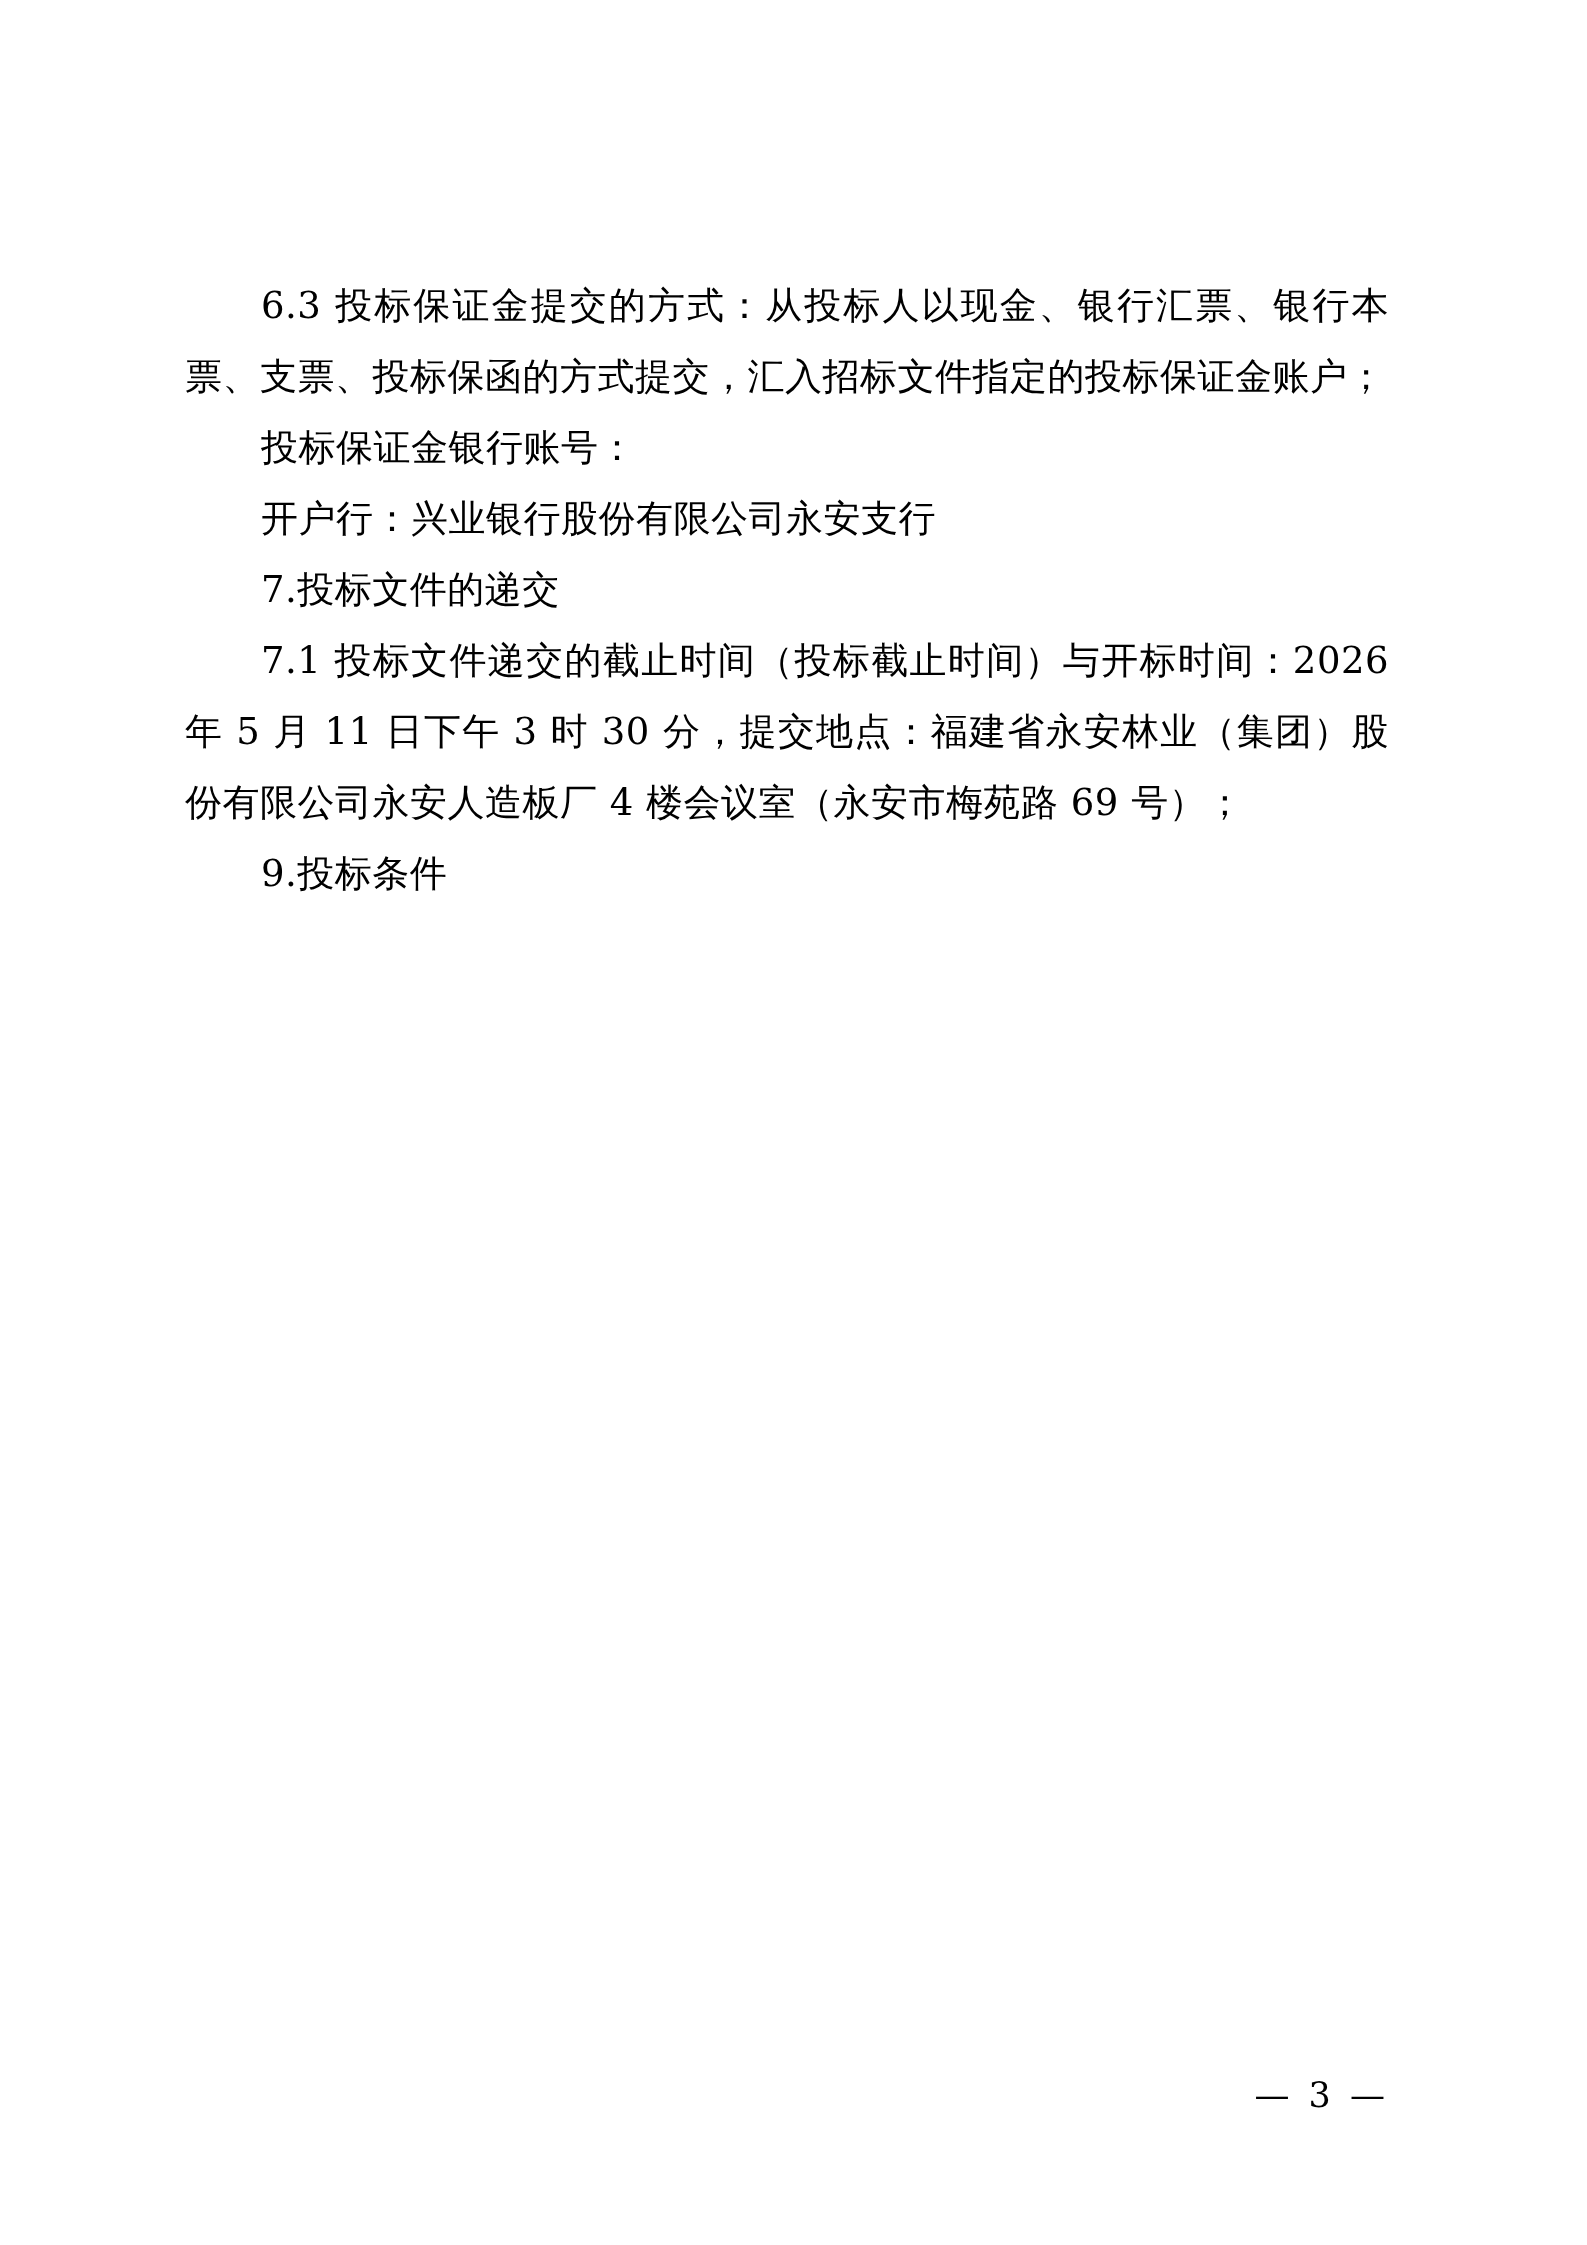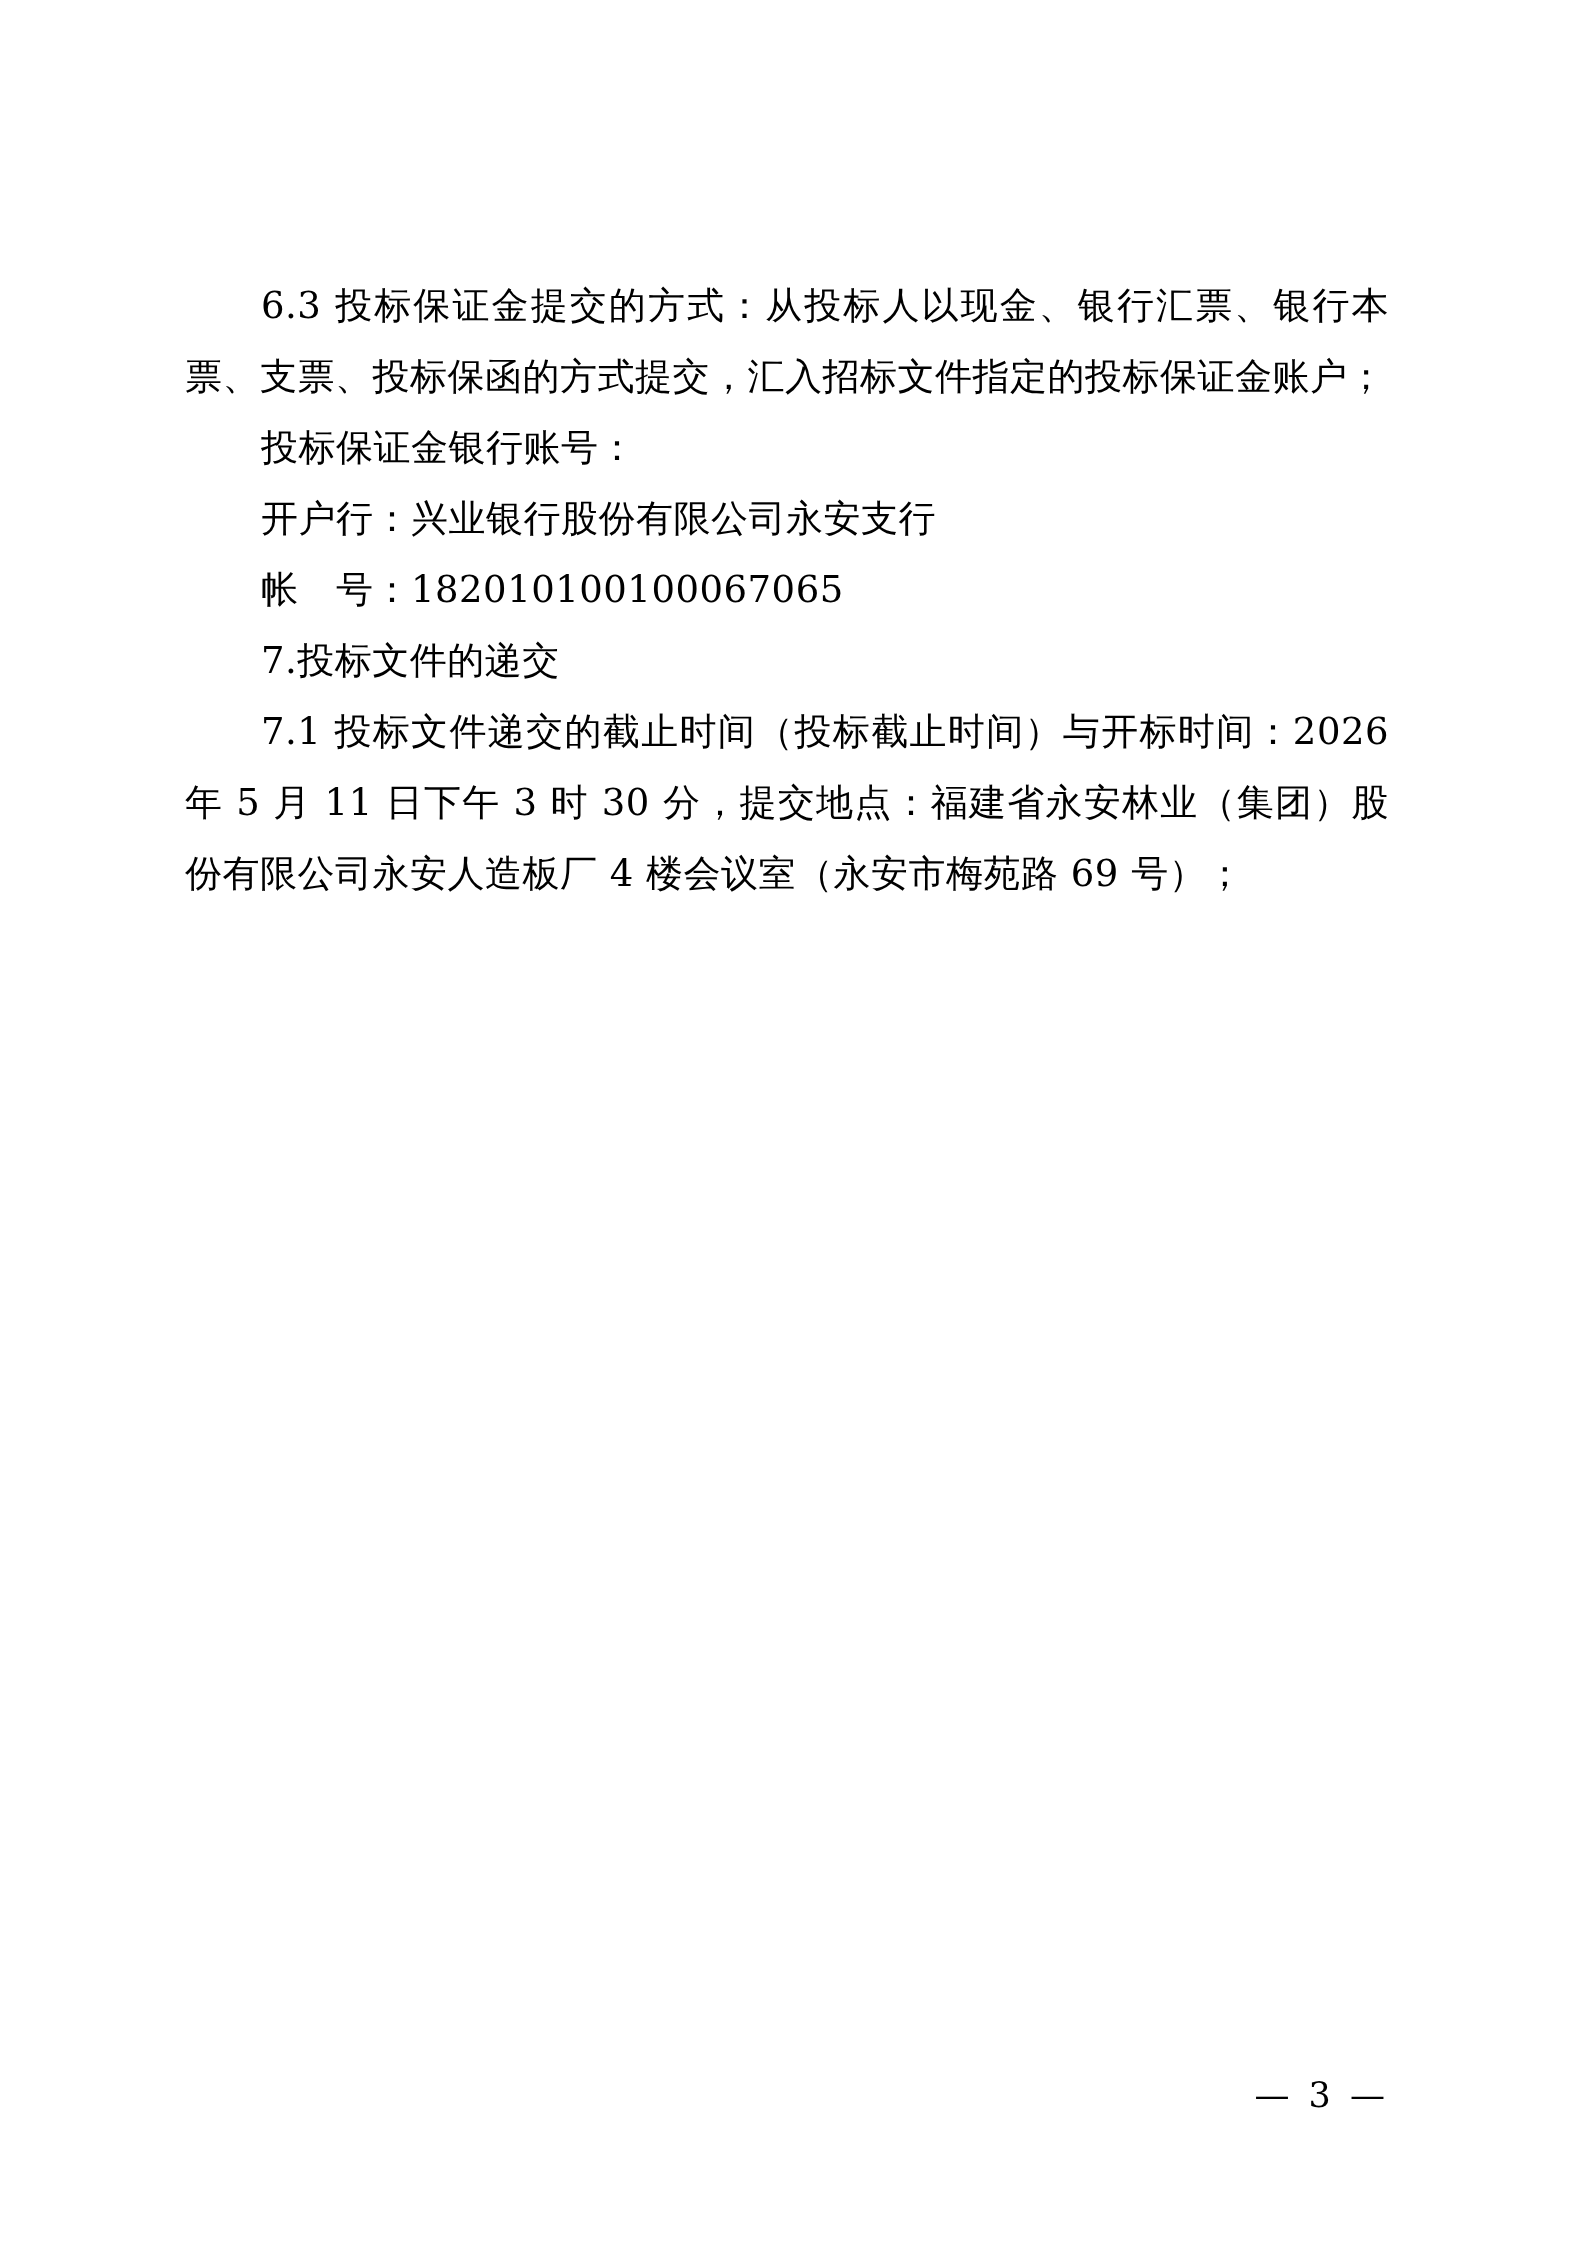--- a/index.html
+++ b/index.html
@@ -60,27 +60,27 @@
 
   <div class="body-text">
 
     <p class="indent">6.3 投标保证金提交的方式：从投标人以现金、银行汇票、银行本票、支票、投标保函的方式提交，汇入招标文件指定的投标保证金账户；</p>
 
     <p class="indent">投标保证金银行账号：</p>
 
 
     <p class="indent">开户行：兴业银行股份有限公司永安支行</p>
 
-    <p class="indent">帐　号：182010100100067065</p>
 
     <p class="heading">7.投标文件的递交</p>
 
     <p class="indent">7.1 投标文件递交的截止时间（投标截止时间）与开标时间：2026 年 5 月 11 日下午 3 时 30 分，提交地点：福建省永安林业（集团）股份有限公司永安人造板厂 4 楼会议室（永安市梅苑路 69 号）；</p>
 
 
 
 
+    <p class="heading">9.投标条件</p>
 
   </div>
 
   <div class="page-number">— 3 —</div>
 
 </div>
 
 </body></html>

